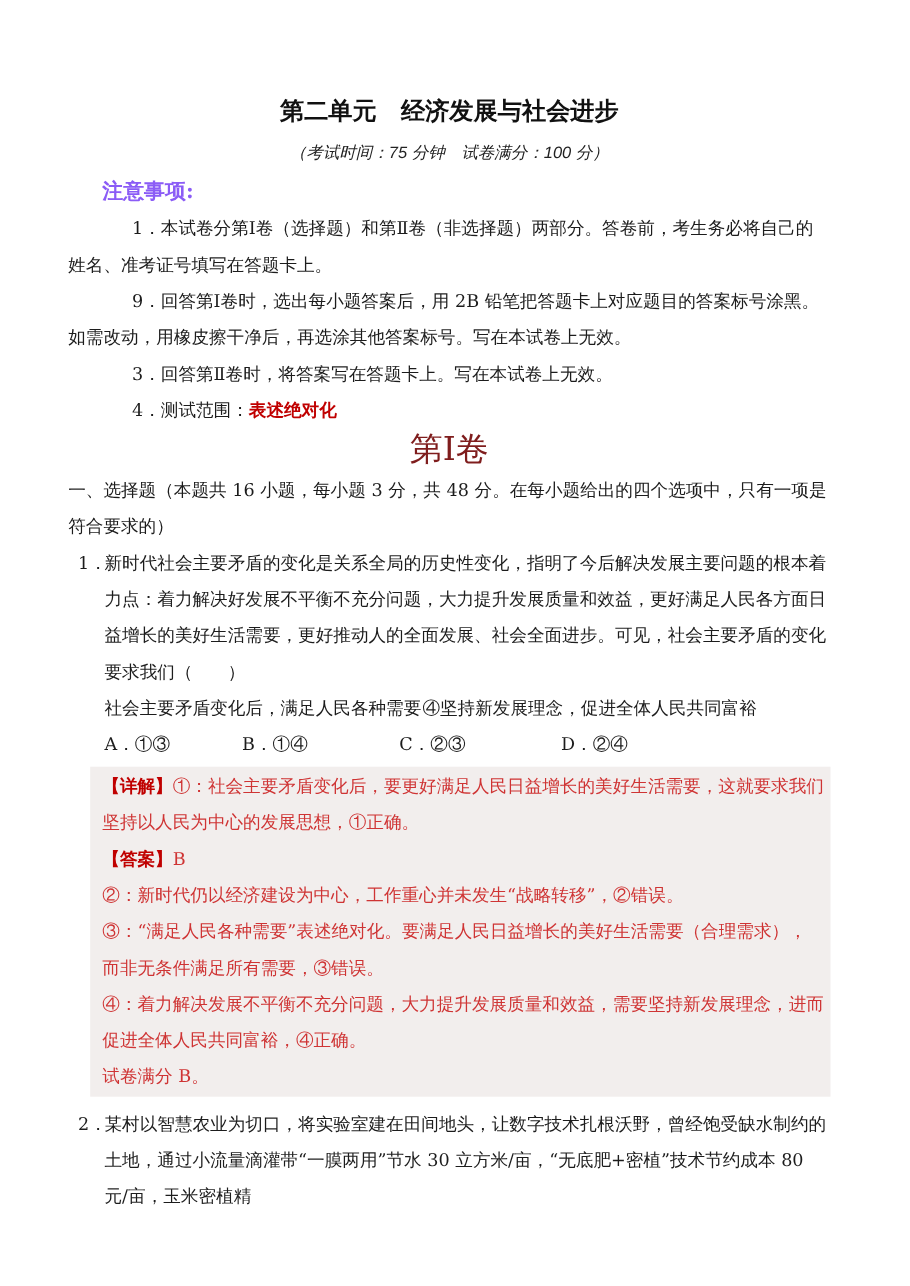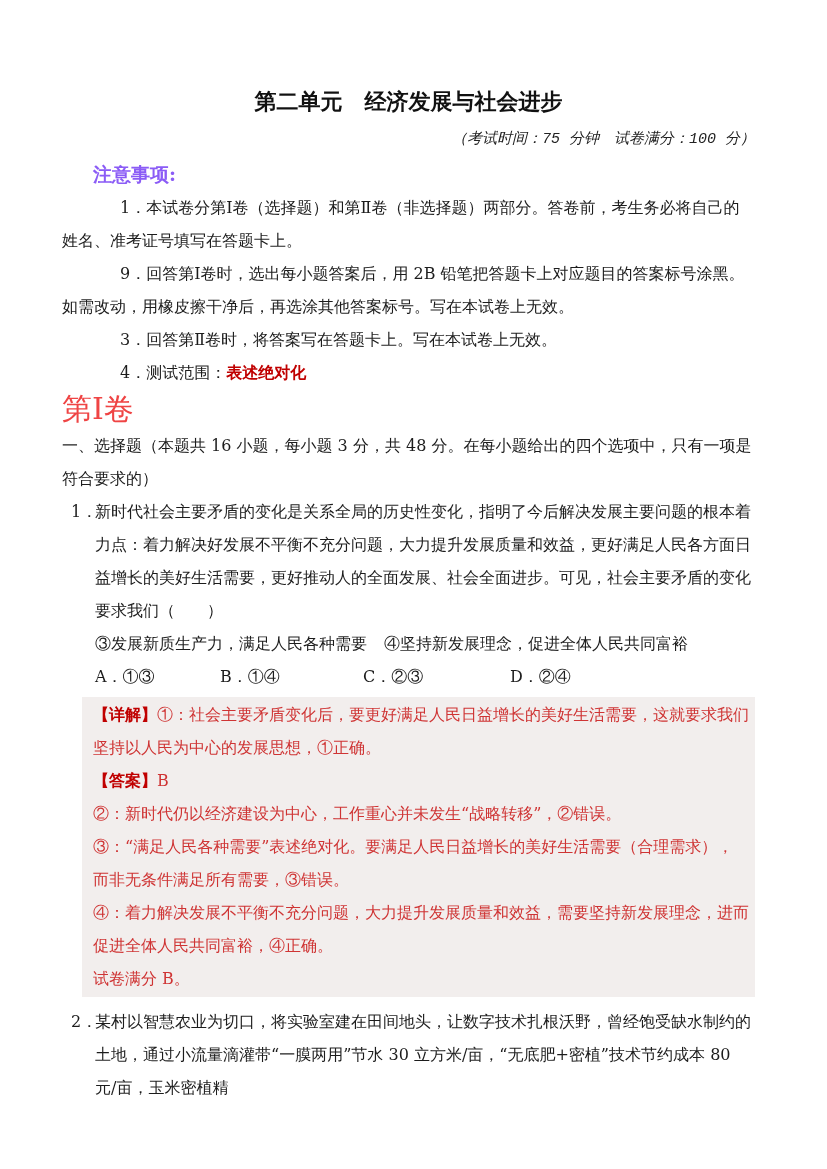--- a/index.html
+++ b/index.html
@@ -30,23 +30,23 @@
     font-size: 22px;
     line-height: 26px;
     font-weight: bold;
     text-align: center;
     color: #111;
   }
   .subtitle {
     margin-top: 16px;
     font-size: 15px;
     line-height: 20px;
-    text-align: right;
+    text-align: center;
     font-style: italic;
-    font-family: Liberation Mono, monospace;
+    font-family: Liberation Sans, sans-serif;
     color: #222;
   }
   .notice-heading {
     margin-top: 8px;
     margin-left: 31px;
     font-weight: bold;
     font-size: 19px;
     line-height: 33px;
     color: #8b5cf6;
   }
@@ -56,22 +56,22 @@
   }
   .red-bold {
     color: #c00000;
     font-weight: bold;
   }
   .volume-heading {
     margin: 0;
     font-size: 30px;
     line-height: 40px;
     font-weight: normal;
-    text-align: left;
-    color: #ef4444;
+    text-align: center;
+    color: #7f1d1d;
   }
   .section-heading {
     line-height: 33px;
     font-weight: normal;
   }
   .question {
     position: relative;
     padding-left: 33px;
   }
   .question .qnum {
@@ -119,21 +119,21 @@
   <p class="note"><span>4．测试范围：</span><span class="red-bold">表述绝对化</span></p>
 
   <h2 class="volume-heading">第Ⅰ卷</h2>
 
   <p class="section-heading">一、选择题（本题共 16 小题，每小题 3 分，共 48 分。在每小题给出的四个选项中，只有一项是符合要求的）</p>
 
   <div class="question question-1">
     <span class="qnum">1．</span>
     <p class="stem">新时代社会主要矛盾的变化是关系全局的历史性变化，指明了今后解决发展主要问题的根本着力点：着力解决好发展不平衡不充分问题，大力提升发展质量和效益，更好满足人民各方面日益增长的美好生活需要，更好推动人的全面发展、社会全面进步。可见，社会主要矛盾的变化要求我们（　　）</p>
     <div class="stmt-row">
-      <span class="stmt col1">③发展新质生产力，满足人民各种需要</span><span class="stmt">④坚持新发展理念，促进全体人民共同富裕</span>
+      <span class="stmt col1">社会主要矛盾变化后，满足人民各种需要</span><span class="stmt">④坚持新发展理念，促进全体人民共同富裕</span>
     </div>
     <div class="choice-row">
       <span class="choice c-a">A．①③</span><span class="choice c-b">B．①④</span><span class="choice c-c">C．②③</span><span class="choice c-d">D．②④</span>
     </div>
   </div>
 
   <div class="answer-block">
     <p class="ans-line"><b class="marker">【详解】</b><span>①：社会主要矛盾变化后，要更好满足人民日益增长的美好生活需要，这就要求我们坚持以人民为中心的发展思想，①正确。</span></p>
     <p class="ans-line"><b class="marker">【答案】</b><span>B</span></p>
     <p class="ans-line">②：新时代仍以经济建设为中心，工作重心并未发生“战略转移”，②错误。</p>

